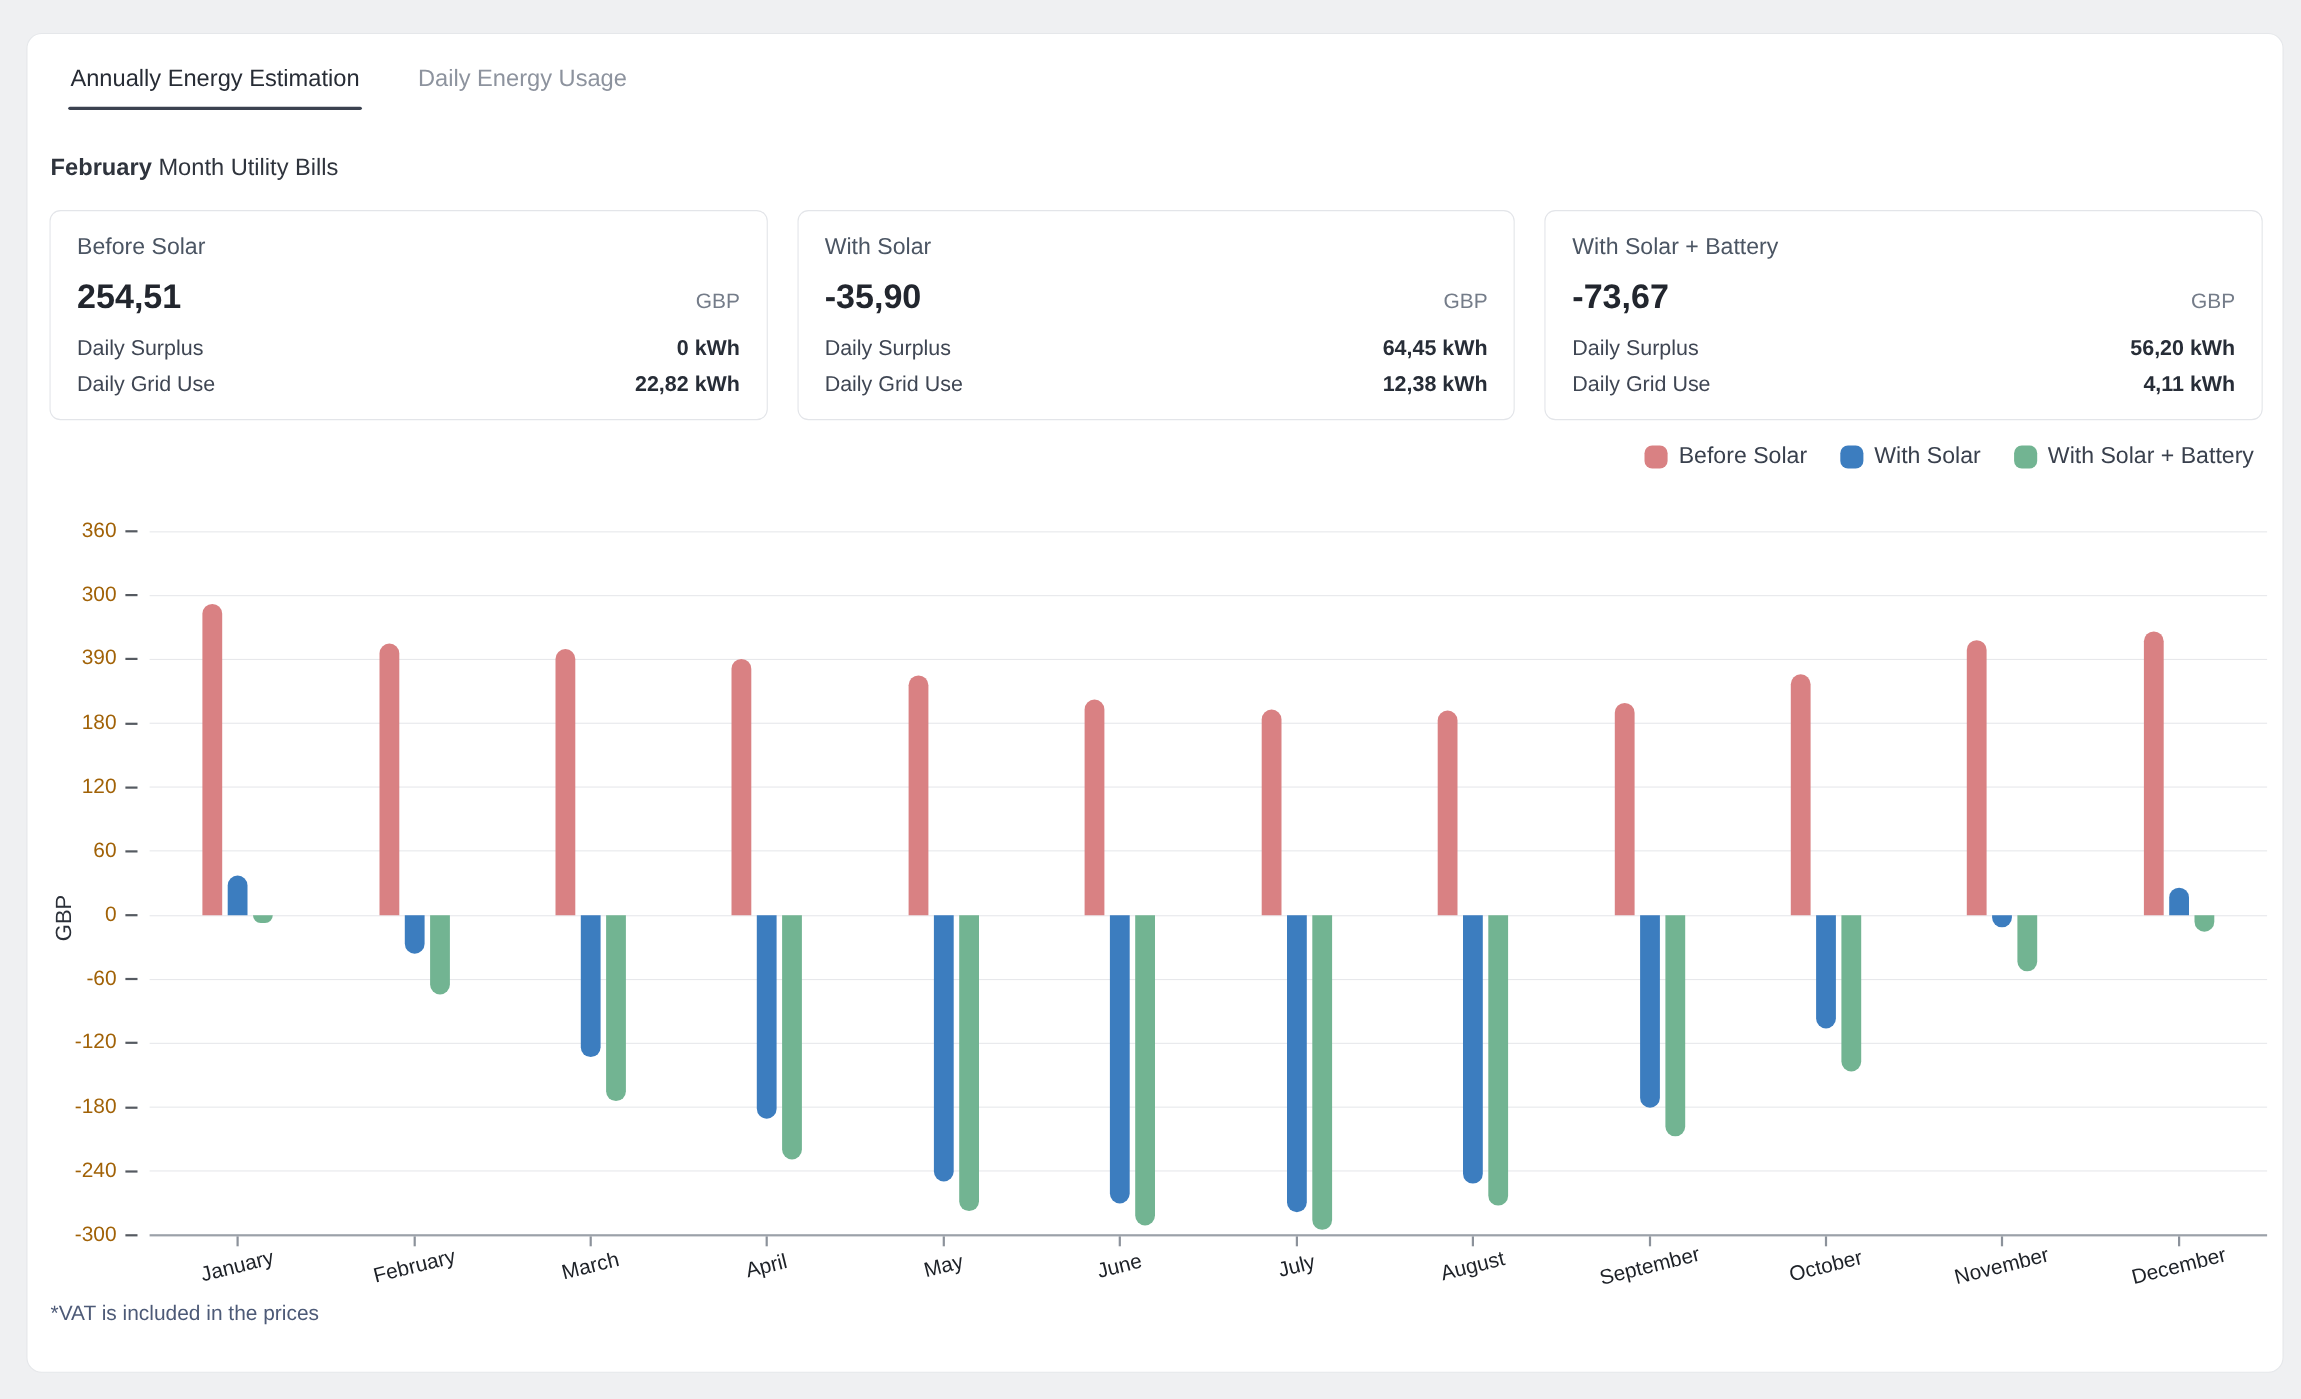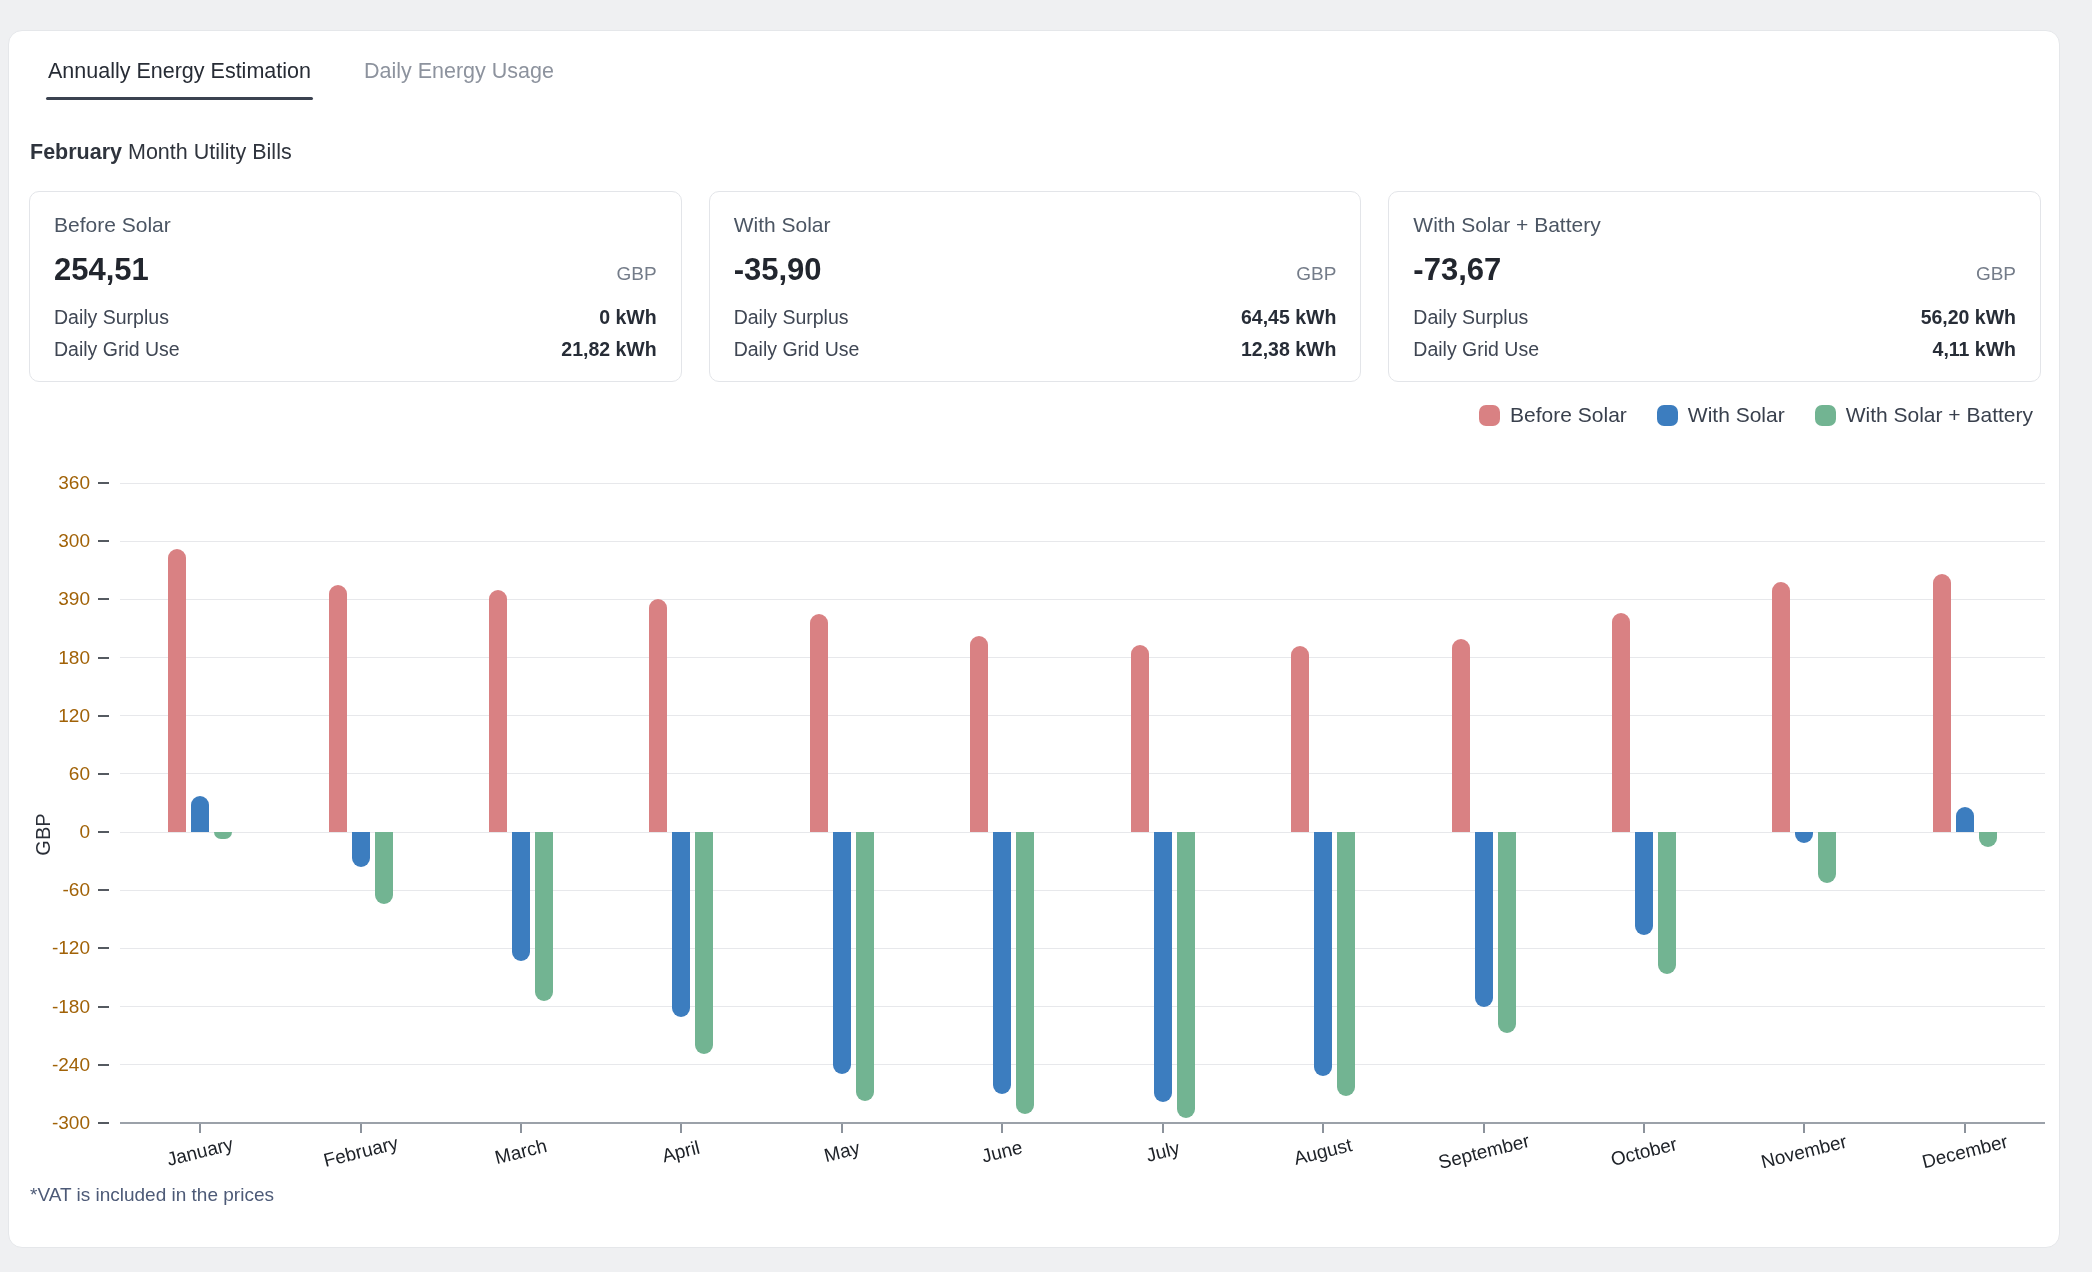--- a/index.html
+++ b/index.html
@@ -1,18 +1,18 @@
 <!DOCTYPE html>
 <html><head>
 <meta charset="utf-8">
 <style>
   * { margin:0; padding:0; box-sizing:border-box; }
   html,body { width:2092px; height:1272px; overflow:hidden; background:#eff0f2;
               font-family:"Liberation Sans", sans-serif; }
-  .app-card { position:absolute; left:8px; top:30px; width:2052px; height:1218px;
+  .app-card { position:absolute; left:24px; top:30px; width:2052px; height:1218px;
               background:#ffffff; border:1px solid #e5e7ea; border-radius:14px; }
 
   
   .tabs { position:absolute; top:28px; left:37px; display:flex; gap:49px; }
   .tab { background:none; border:none; font-family:inherit; font-size:21.5px; cursor:pointer;
          color:#8d939e; padding:0 2px 16px 2px; position:relative; }
   .tab.active { color:#272c35; }
   .tab.active::after { content:""; position:absolute; left:0; right:0; bottom:0;
                        height:3px; background:#3b4250; border-radius:2px; }
 
@@ -84,21 +84,21 @@
         <span class="stat-value">254,51</span>
         <span class="stat-cur">GBP</span>
       </div>
       <div class="stat-rows">
         <div class="stat-row">
           <span class="lbl">Daily Surplus</span>
           <span class="val">0 kWh</span>
         </div>
         <div class="stat-row">
           <span class="lbl">Daily Grid Use</span>
-          <span class="val">21,82 kWh</span>
+          <span class="val">22,82 kWh</span>
         </div>
       </div>
     </div>
     <div class="stat-card">
       <div class="stat-title">With Solar</div>
       <div class="stat-valrow">
         <span class="stat-value">-35,90</span>
         <span class="stat-cur">GBP</span>
       </div>
       <div class="stat-rows">

